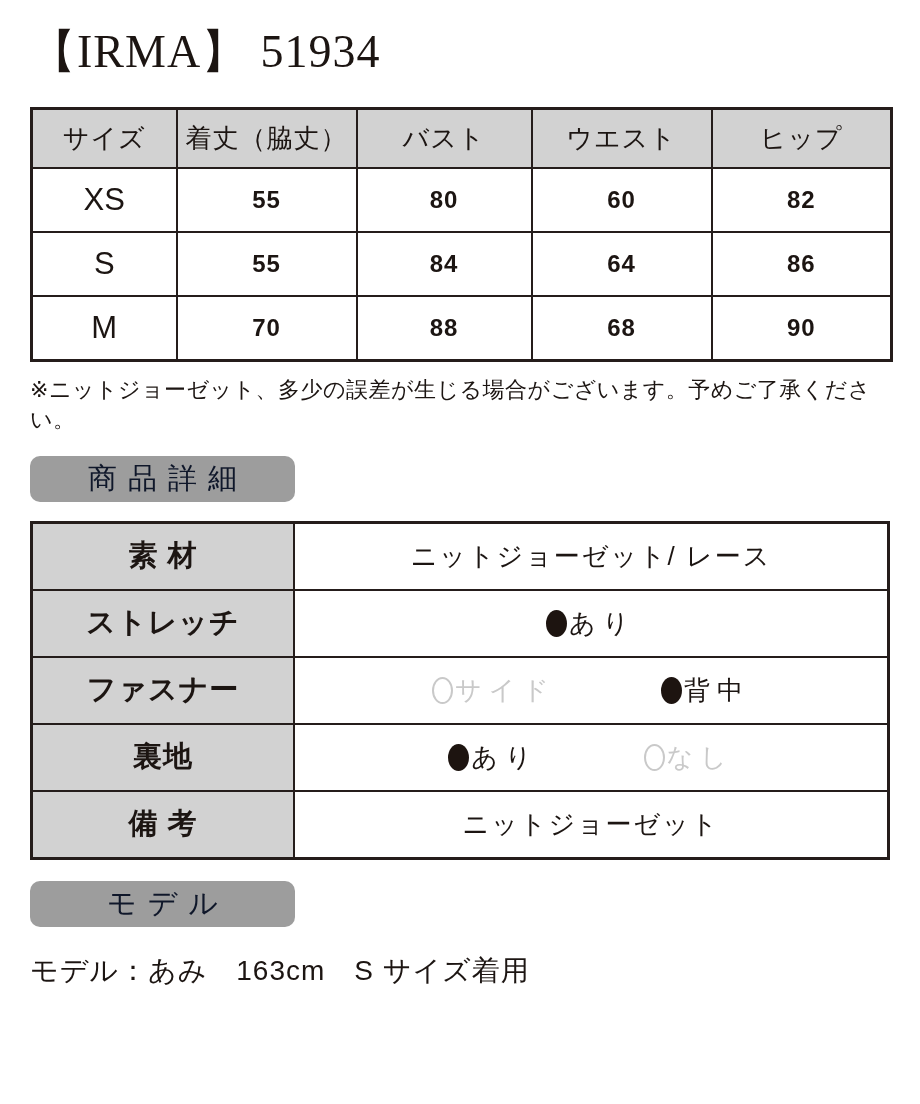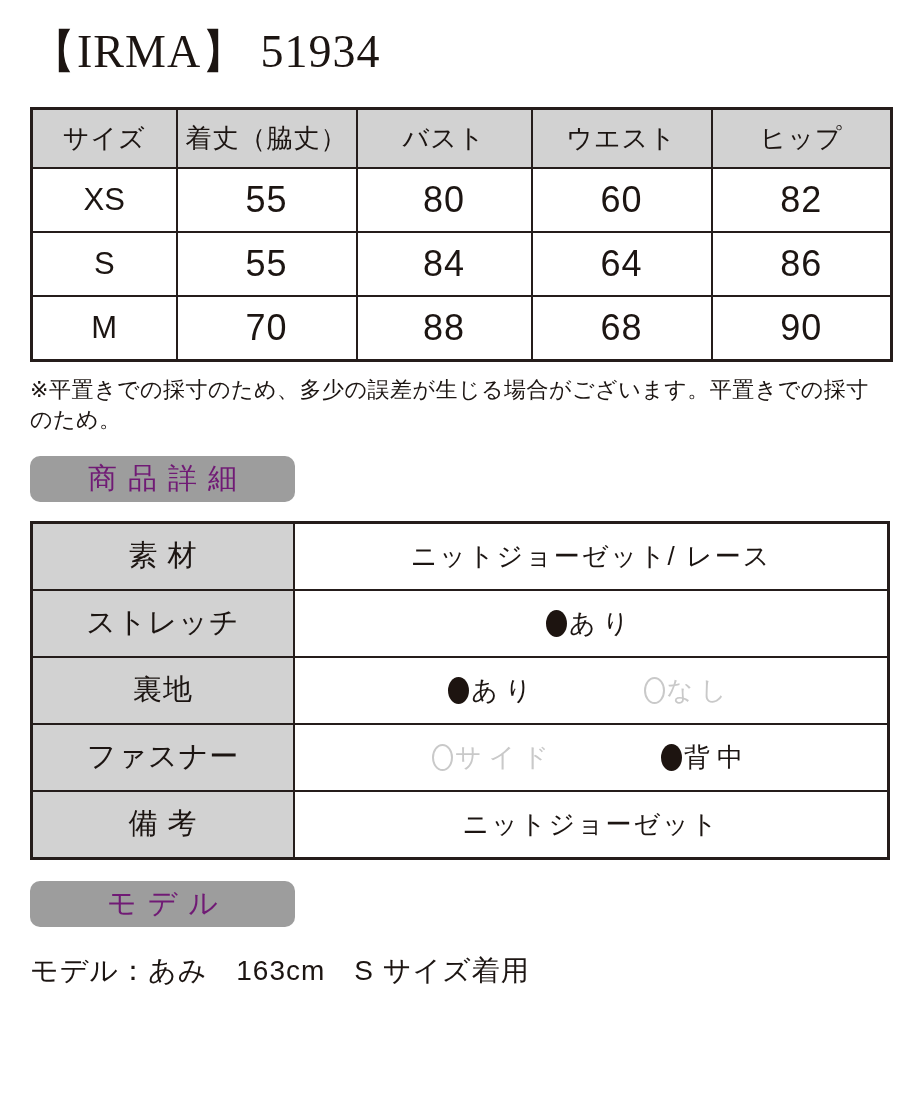--- a/index.html
+++ b/index.html
@@ -31,40 +31,40 @@
   .size-table th,.size-table td{
     border:2px solid var(--border);
     text-align:center;vertical-align:middle;
     font-weight:500;
   }
   .size-table thead th{
     background:var(--cell-gray);
     height:55px;font-size:26px;letter-spacing:1px;
   }
   .size-table tbody th{height:60px;font-size:31px;}
-  .size-table tbody td{height:60px;font-size:36px;font-weight:400;letter-spacing:1px;}
+  .size-table tbody td{height:60px;font-size:24px;font-weight:700;letter-spacing:1px;}
 
   
   .note{font-size:22px;letter-spacing:0.5px;margin:13px 0 0;}
 
   
   .banner{
     width:265px;height:46px;margin-top:21px;
     background:var(--banner-gray);border-radius:10px;
     display:flex;align-items:center;justify-content:center;
-    color:#701a75;font-size:29px;
+    color:#0f172a;font-size:29px;
   }
   .banner span{letter-spacing:11px;margin-right:-11px;}
 
   
   .detail-table{width:860px;border:3px solid var(--border);margin-top:19px;}
   .detail-table th{
     width:258px;background:var(--cell-gray);
     border:2.5px solid var(--border);
-    font-size:29px;font-weight:400;height:63px;
+    font-size:29px;font-weight:700;height:63px;
     text-align:center;vertical-align:middle;letter-spacing:1px;
   }
   .detail-table td{
     border:2.5px solid var(--border);
     font-size:26px;text-align:center;vertical-align:middle;
   }
   .value-flex{display:flex;align-items:center;justify-content:center;gap:105px;}
   .option{display:inline-flex;align-items:center;gap:2px;}
   .option .txt{letter-spacing:7px;}
   .option.unselected{color:var(--muted);}
@@ -118,21 +118,21 @@
         <tr>
           <th>M</th>
           <td>70</td>
           <td>88</td>
           <td>68</td>
           <td>90</td>
         </tr>
       </tbody>
   </table>
 
-  <p class="note">※平置きでの採寸のため、多少の誤差が生じる場合がございます。平置きでの採寸のため。</p>
+  <p class="note">※ニットジョーゼット、多少の誤差が生じる場合がございます。予めご了承ください。</p>
 
   <div class="banner">
     <span>商品詳細</span>
   </div>
 
   <table class="detail-table">
     <tbody id="detail-body">
         <tr>
           <th>素 材</th>
           <td><span class="plain">ニットジョーゼット/ レース</span></td>
@@ -142,45 +142,45 @@
           <td>
             <div class="value-flex">
               <span class="option">
                 <span class="dot filled"></span>
                 <span class="txt">あり</span>
               </span>
             </div>
           </td>
         </tr>
         <tr>
+          <th>ファスナー</th>
+          <td>
+            <div class="value-flex">
+              <span class="option unselected">
+                <span class="dot empty"></span>
+                <span class="txt">サイド</span>
+              </span>
+              <span class="option">
+                <span class="dot filled"></span>
+                <span class="txt">背中</span>
+              </span>
+            </div>
+          </td>
+        </tr>
+        <tr>
           <th>裏地</th>
           <td>
             <div class="value-flex">
               <span class="option">
                 <span class="dot filled"></span>
                 <span class="txt">あり</span>
               </span>
               <span class="option unselected">
                 <span class="dot empty"></span>
                 <span class="txt">なし</span>
-              </span>
-            </div>
-          </td>
-        </tr>
-        <tr>
-          <th>ファスナー</th>
-          <td>
-            <div class="value-flex">
-              <span class="option unselected">
-                <span class="dot empty"></span>
-                <span class="txt">サイド</span>
-              </span>
-              <span class="option">
-                <span class="dot filled"></span>
-                <span class="txt">背中</span>
               </span>
             </div>
           </td>
         </tr>
         <tr>
           <th>備 考</th>
           <td><span class="plain">ニットジョーゼット</span></td>
         </tr>
       </tbody>
   </table>

